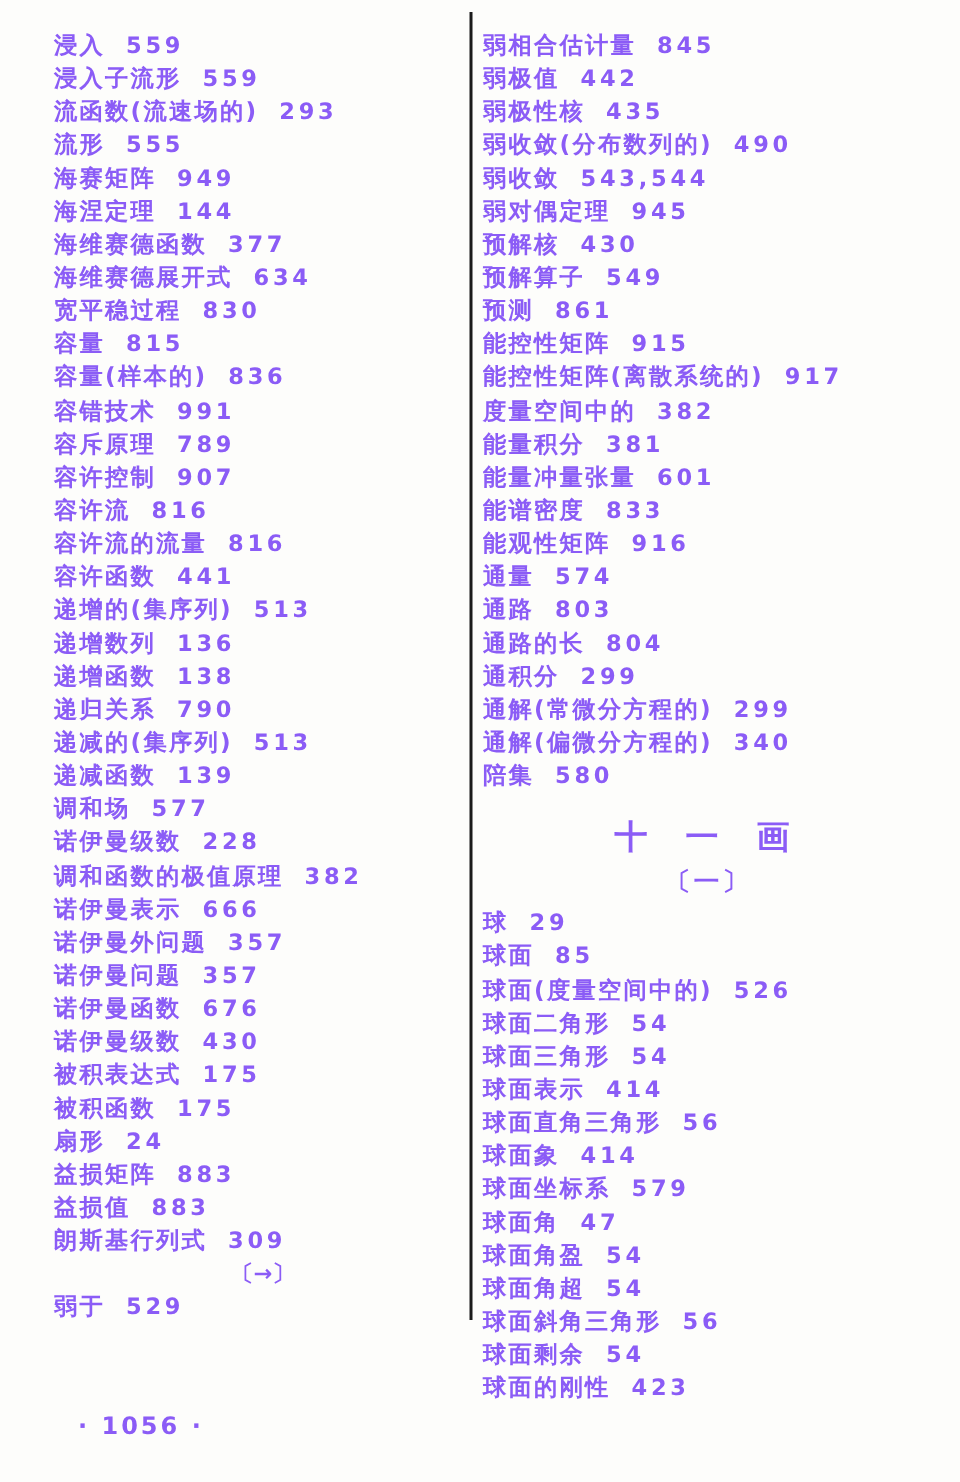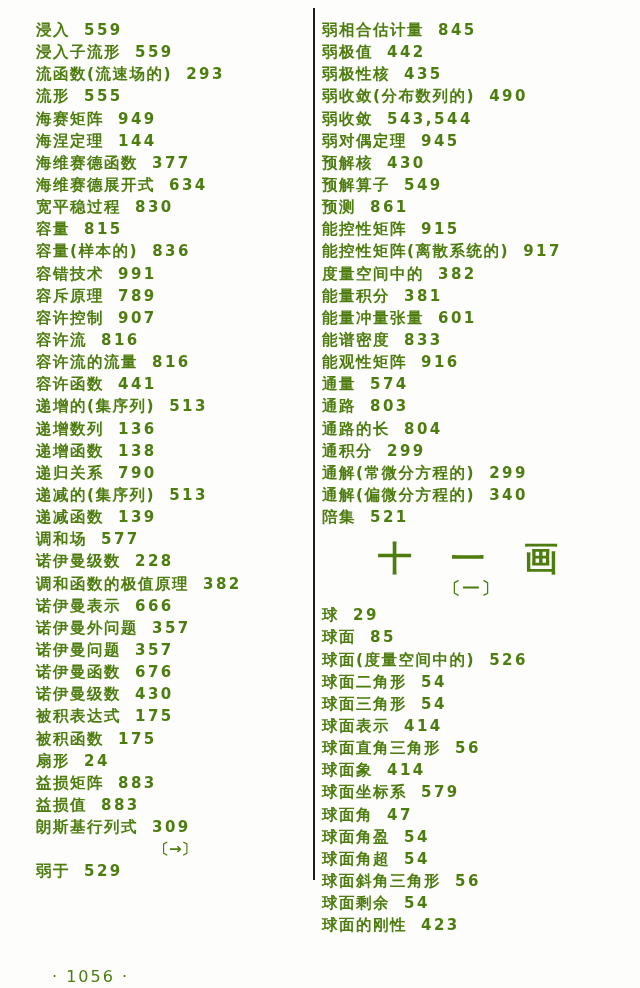--- a/index.html
+++ b/index.html
@@ -5,21 +5,21 @@
   html,body{margin:0;padding:0;}
   body{
     width:640px;height:988px;
     background:#e9e9e7;
     font-family:"DejaVu Sans","Liberation Sans",sans-serif;
   }
   .page{
     position:relative;
     width:640px;height:988px;
     background:#fdfdfb;
-    color:#4d7c0f;
+    color:#8b5cf6;
     overflow:hidden;
   }
   .col{position:absolute;top:19px;}
   .col-left{left:36px;width:268px;}
   .col-right{left:322px;width:292px;}
   .entry{
     height:22.15px;line-height:22.15px;
     font-size:15.5px;font-weight:700;
     white-space:nowrap;
   }
@@ -32,37 +32,37 @@
   }
   .divider{
     position:absolute;
     left:313px;top:8px;
     width:2px;height:872px;
     background:#1b1b1b;
   }
   .section-header{
     margin-top:13px;
     height:35px;line-height:35px;
-    font-size:34px;font-weight:700;
+    font-size:22px;font-weight:700;
     text-align:center;
     letter-spacing:1.15em;
     padding-left:1.15em;
   }
   .subsection-header{
     height:25px;line-height:25px;
     font-size:17px;font-weight:700;
     text-align:center;
     letter-spacing:2px;
     padding-left:8px;
     margin-bottom:3px;
   }
   .footer-pagenum{
     position:absolute;
-    left:52px;top:967px;
-    font-size:16px;font-weight:400;
+    left:52px;top:941px;
+    font-size:16px;font-weight:700;
     letter-spacing:2px;
   }
 </style>
 </head>
 <body>
 
 <div class="page">
 
   <div class="col col-left">
     <div>
@@ -127,21 +127,21 @@
         <div class="entry"><span class="term">能量积分</span><span class="pg">381</span></div>
         <div class="entry"><span class="term">能量冲量张量</span><span class="pg">601</span></div>
         <div class="entry"><span class="term">能谱密度</span><span class="pg">833</span></div>
         <div class="entry"><span class="term">能观性矩阵</span><span class="pg">916</span></div>
         <div class="entry"><span class="term">通量</span><span class="pg">574</span></div>
         <div class="entry"><span class="term">通路</span><span class="pg">803</span></div>
         <div class="entry"><span class="term">通路的长</span><span class="pg">804</span></div>
         <div class="entry"><span class="term">通积分</span><span class="pg">299</span></div>
         <div class="entry"><span class="term">通解(常微分方程的)</span><span class="pg">299</span></div>
         <div class="entry"><span class="term">通解(偏微分方程的)</span><span class="pg">340</span></div>
-        <div class="entry"><span class="term">陪集</span><span class="pg">521</span></div>
+        <div class="entry"><span class="term">陪集</span><span class="pg">580</span></div>
       </div>
     <div class="section-header">十一画</div>
     <div class="subsection-header">〔一〕</div>
     <div>
         <div class="entry"><span class="term">球</span><span class="pg">29</span></div>
         <div class="entry"><span class="term">球面</span><span class="pg">85</span></div>
         <div class="entry"><span class="term">球面(度量空间中的)</span><span class="pg">526</span></div>
         <div class="entry"><span class="term">球面二角形</span><span class="pg">54</span></div>
         <div class="entry"><span class="term">球面三角形</span><span class="pg">54</span></div>
         <div class="entry"><span class="term">球面表示</span><span class="pg">414</span></div>

